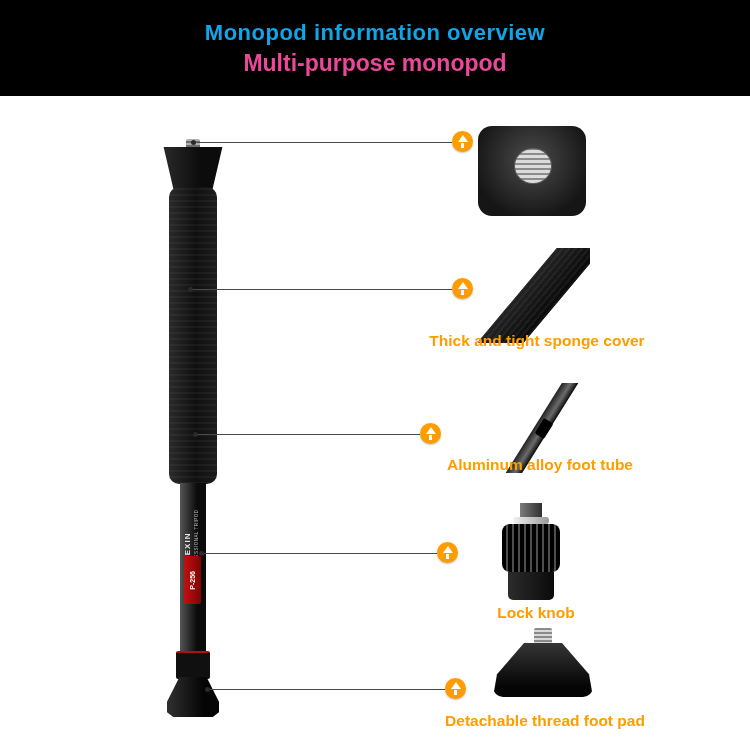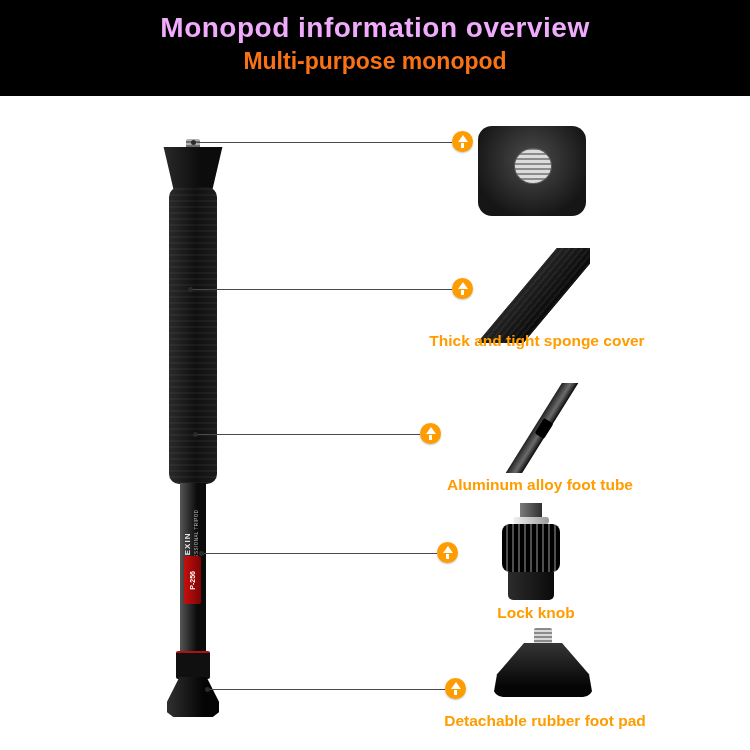--- a/index.html
+++ b/index.html
@@ -1,22 +1,22 @@
 <!DOCTYPE html>
 <html><head>
 <meta charset="utf-8">
 <style>
   html,body{margin:0;padding:0;}
   body{font-family:"Liberation Sans", sans-serif; background:#ffffff;}
   .stage{position:relative;width:750px;height:750px;background:#ffffff;overflow:hidden;}
 
   
   .header{position:absolute;left:0;top:0;width:750px;height:96px;background:#000;text-align:center;}
-  .header .title{margin:0;padding-top:12px;font-size:28px;font-weight:bold;color:#f0abfc;letter-spacing:0.5px;}
-  .header .subtitle{margin:0;padding-top:4px;font-size:23px;font-weight:bold;color:#f97316;}
+  .header .title{margin:0;padding-top:20px;font-size:22px;font-weight:bold;color:#0ea5e9;letter-spacing:0.5px;}
+  .header .subtitle{margin:0;padding-top:4px;font-size:23px;font-weight:bold;color:#ec4899;}
 
   
   .abs{position:absolute;}
   .screw-top{left:186px;top:139px;width:14px;height:10px;border-radius:2px;
     background:repeating-linear-gradient(0deg,#b0b0b0 0 2px,#6e6e6e 2px 4px);}
   .cap{left:158px;top:147px;width:70px;height:42px;background:linear-gradient(90deg,#2e2e2e,#0c0c0c 60%);
     clip-path:polygon(8% 0,92% 0,78% 100%,22% 100%);border-radius:6px 6px 0 0;}
   .sponge{left:169px;top:187px;width:48px;height:297px;border-radius:10px;
     background:
       repeating-linear-gradient(0deg,rgba(255,255,255,0.04) 0 2px,rgba(0,0,0,0) 2px 6px),
@@ -146,29 +146,29 @@
 
   <div class="abs sponge-img">
     <div class="bar"></div>
   </div>
   <div class="caption" style="left:397px;top:332px;">Thick and tight sponge cover</div>
 
   <div class="abs tube-img">
     <div class="bar"></div>
     <div class="joint"></div>
   </div>
-  <div class="caption" style="left:400px;top:476px;">Aluminum alloy foot tube</div>
+  <div class="caption" style="left:400px;top:456px;">Aluminum alloy foot tube</div>
 
   <div class="abs knob-img">
     <div class="stub"></div>
     <div class="ring"></div>
     <div class="knurl"></div>
     <div class="base"></div>
   </div>
   <div class="caption" style="left:396px;top:604px;">Lock knob</div>
 
   <div class="abs foot-img">
     <div class="screw"></div>
     <div class="dome"></div>
   </div>
-  <div class="caption" style="left:405px;top:712px;">Detachable rubber foot pad</div>
+  <div class="caption" style="left:405px;top:712px;">Detachable thread foot pad</div>
 
 </div>
 
 </body></html>

